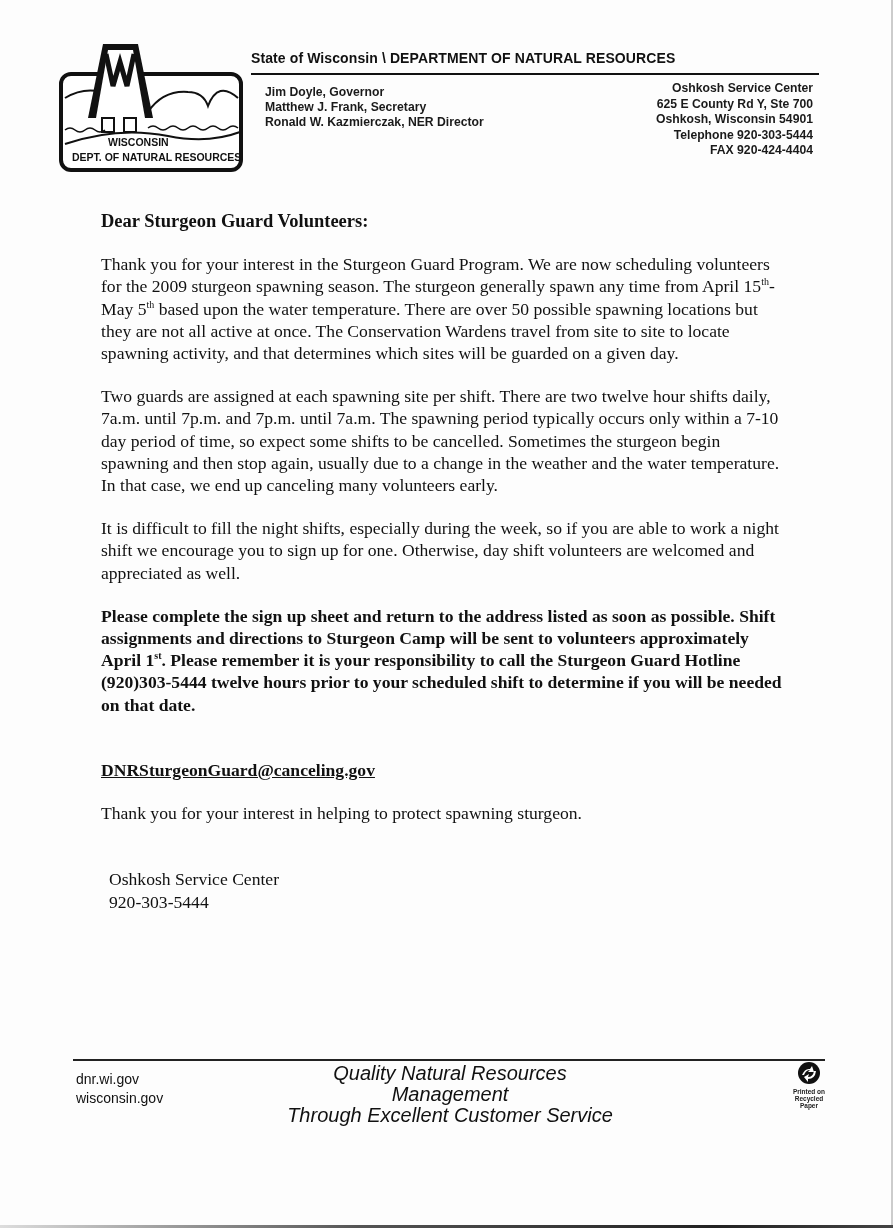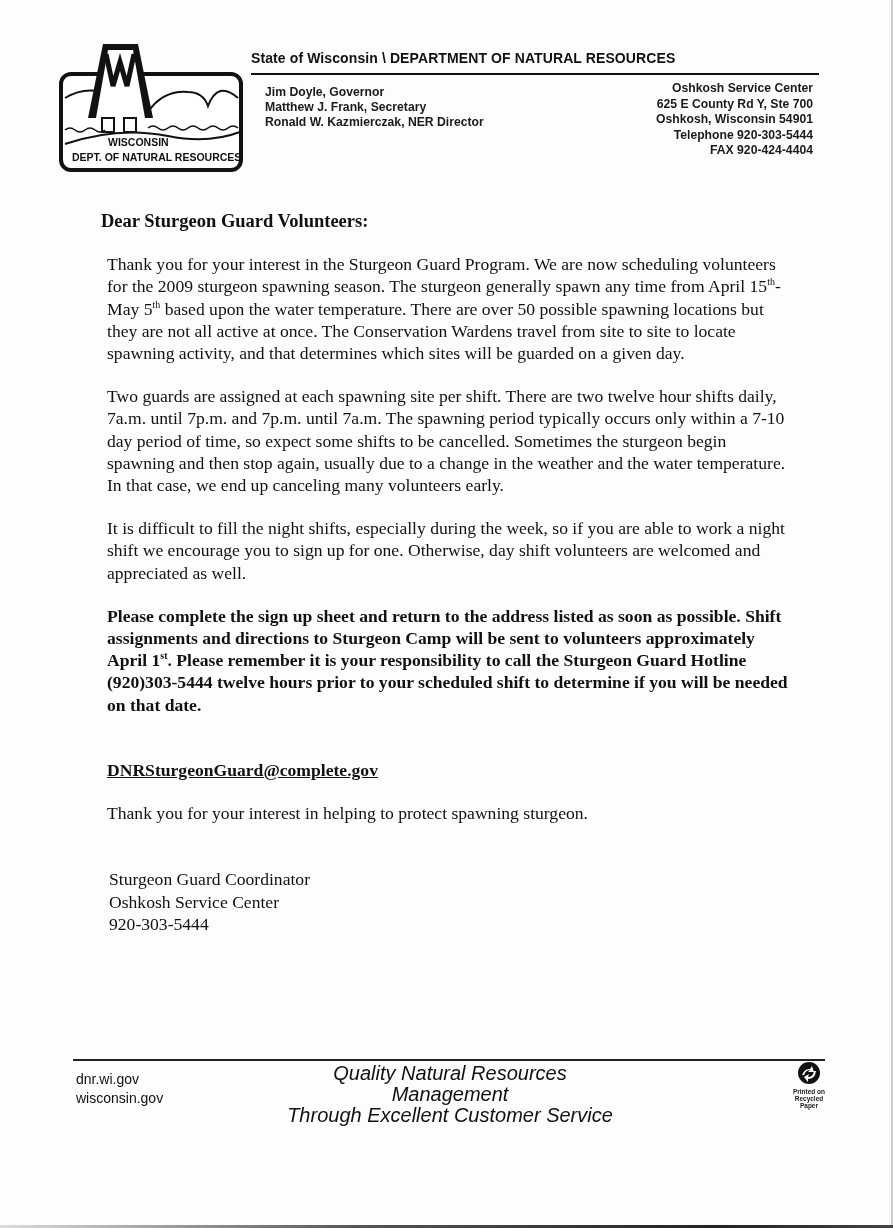--- a/index.html
+++ b/index.html
@@ -86,21 +86,21 @@
       font-size: 17.6px;
       line-height: 22.2px;
       color: #111;
     }
     .salutation {
       font-weight: bold;
       font-size: 18.5px;
       margin: 0 0 21px 0;
     }
     .para {
-      margin: 0 0 21px 6px;
+      margin: 0 0 21px 0;
     }
     .para.bold { font-weight: bold; }
     .para sup {
       font-size: 10px;
       line-height: 0;
       vertical-align: 7px;
     }
     .email-link {
       font-weight: bold;
       text-decoration: underline;
@@ -203,26 +203,25 @@
     <p class="salutation">Dear Sturgeon Guard Volunteers:</p>
 
     <p class="para"><span>Thank you for your interest in the Sturgeon Guard Program.  We are now scheduling volunteers for the 2009 sturgeon spawning season.  The sturgeon generally spawn any time from April 15</span><sup>th</sup><span>-May 5</span><sup>th</sup><span> based upon the water temperature.  There are over 50 possible spawning locations but they are not all active at once.  The Conservation Wardens travel from site to site to locate spawning activity, and that determines which sites will be guarded on a given day.</span></p>
 
     <p class="para">Two guards are assigned at each spawning site per shift.  There are two twelve hour shifts daily, 7a.m. until 7p.m. and 7p.m. until 7a.m.  The spawning period typically occurs only within a 7-10 day period of time, so expect some shifts to be cancelled.  Sometimes the sturgeon begin spawning and then stop again, usually due to a change in the weather and the water temperature.  In that case, we end up canceling many volunteers early.</p>
 
     <p class="para">It is difficult to fill the night shifts, especially during the week, so if you are able to work a night shift we encourage you to sign up for one.  Otherwise, day shift volunteers are welcomed and appreciated as well.</p>
 
     <p class="para bold"><span>Please complete the sign up sheet and return to the address listed as soon as possible.  Shift assignments and directions to Sturgeon Camp will be sent to volunteers approximately April 1</span><sup>st</sup><span>.  Please remember it is your responsibility to call the Sturgeon Guard Hotline (920)303-5444 twelve hours prior to your scheduled shift to determine if you will be needed on that date.</span></p>
 
-    <p class="para"><br><a class="email-link">DNRSturgeonGuard@complete.gov</a></p>
+    <p class="para"><br><a class="email-link">DNRSturgeonGuard@canceling.gov</a></p>
 
     <p class="para">Thank you for your interest in helping to protect spawning sturgeon.</p>
 
     <div class="signature">
-      <div>Sturgeon Guard Coordinator</div>
       <div>Oshkosh Service Center</div>
       <div>920-303-5444</div>
     </div>
   </div>
 
   <div class="footer-rule"></div>
 
   <div class="footer-links">
     <div>dnr.wi.gov</div>
     <div>wisconsin.gov</div>

